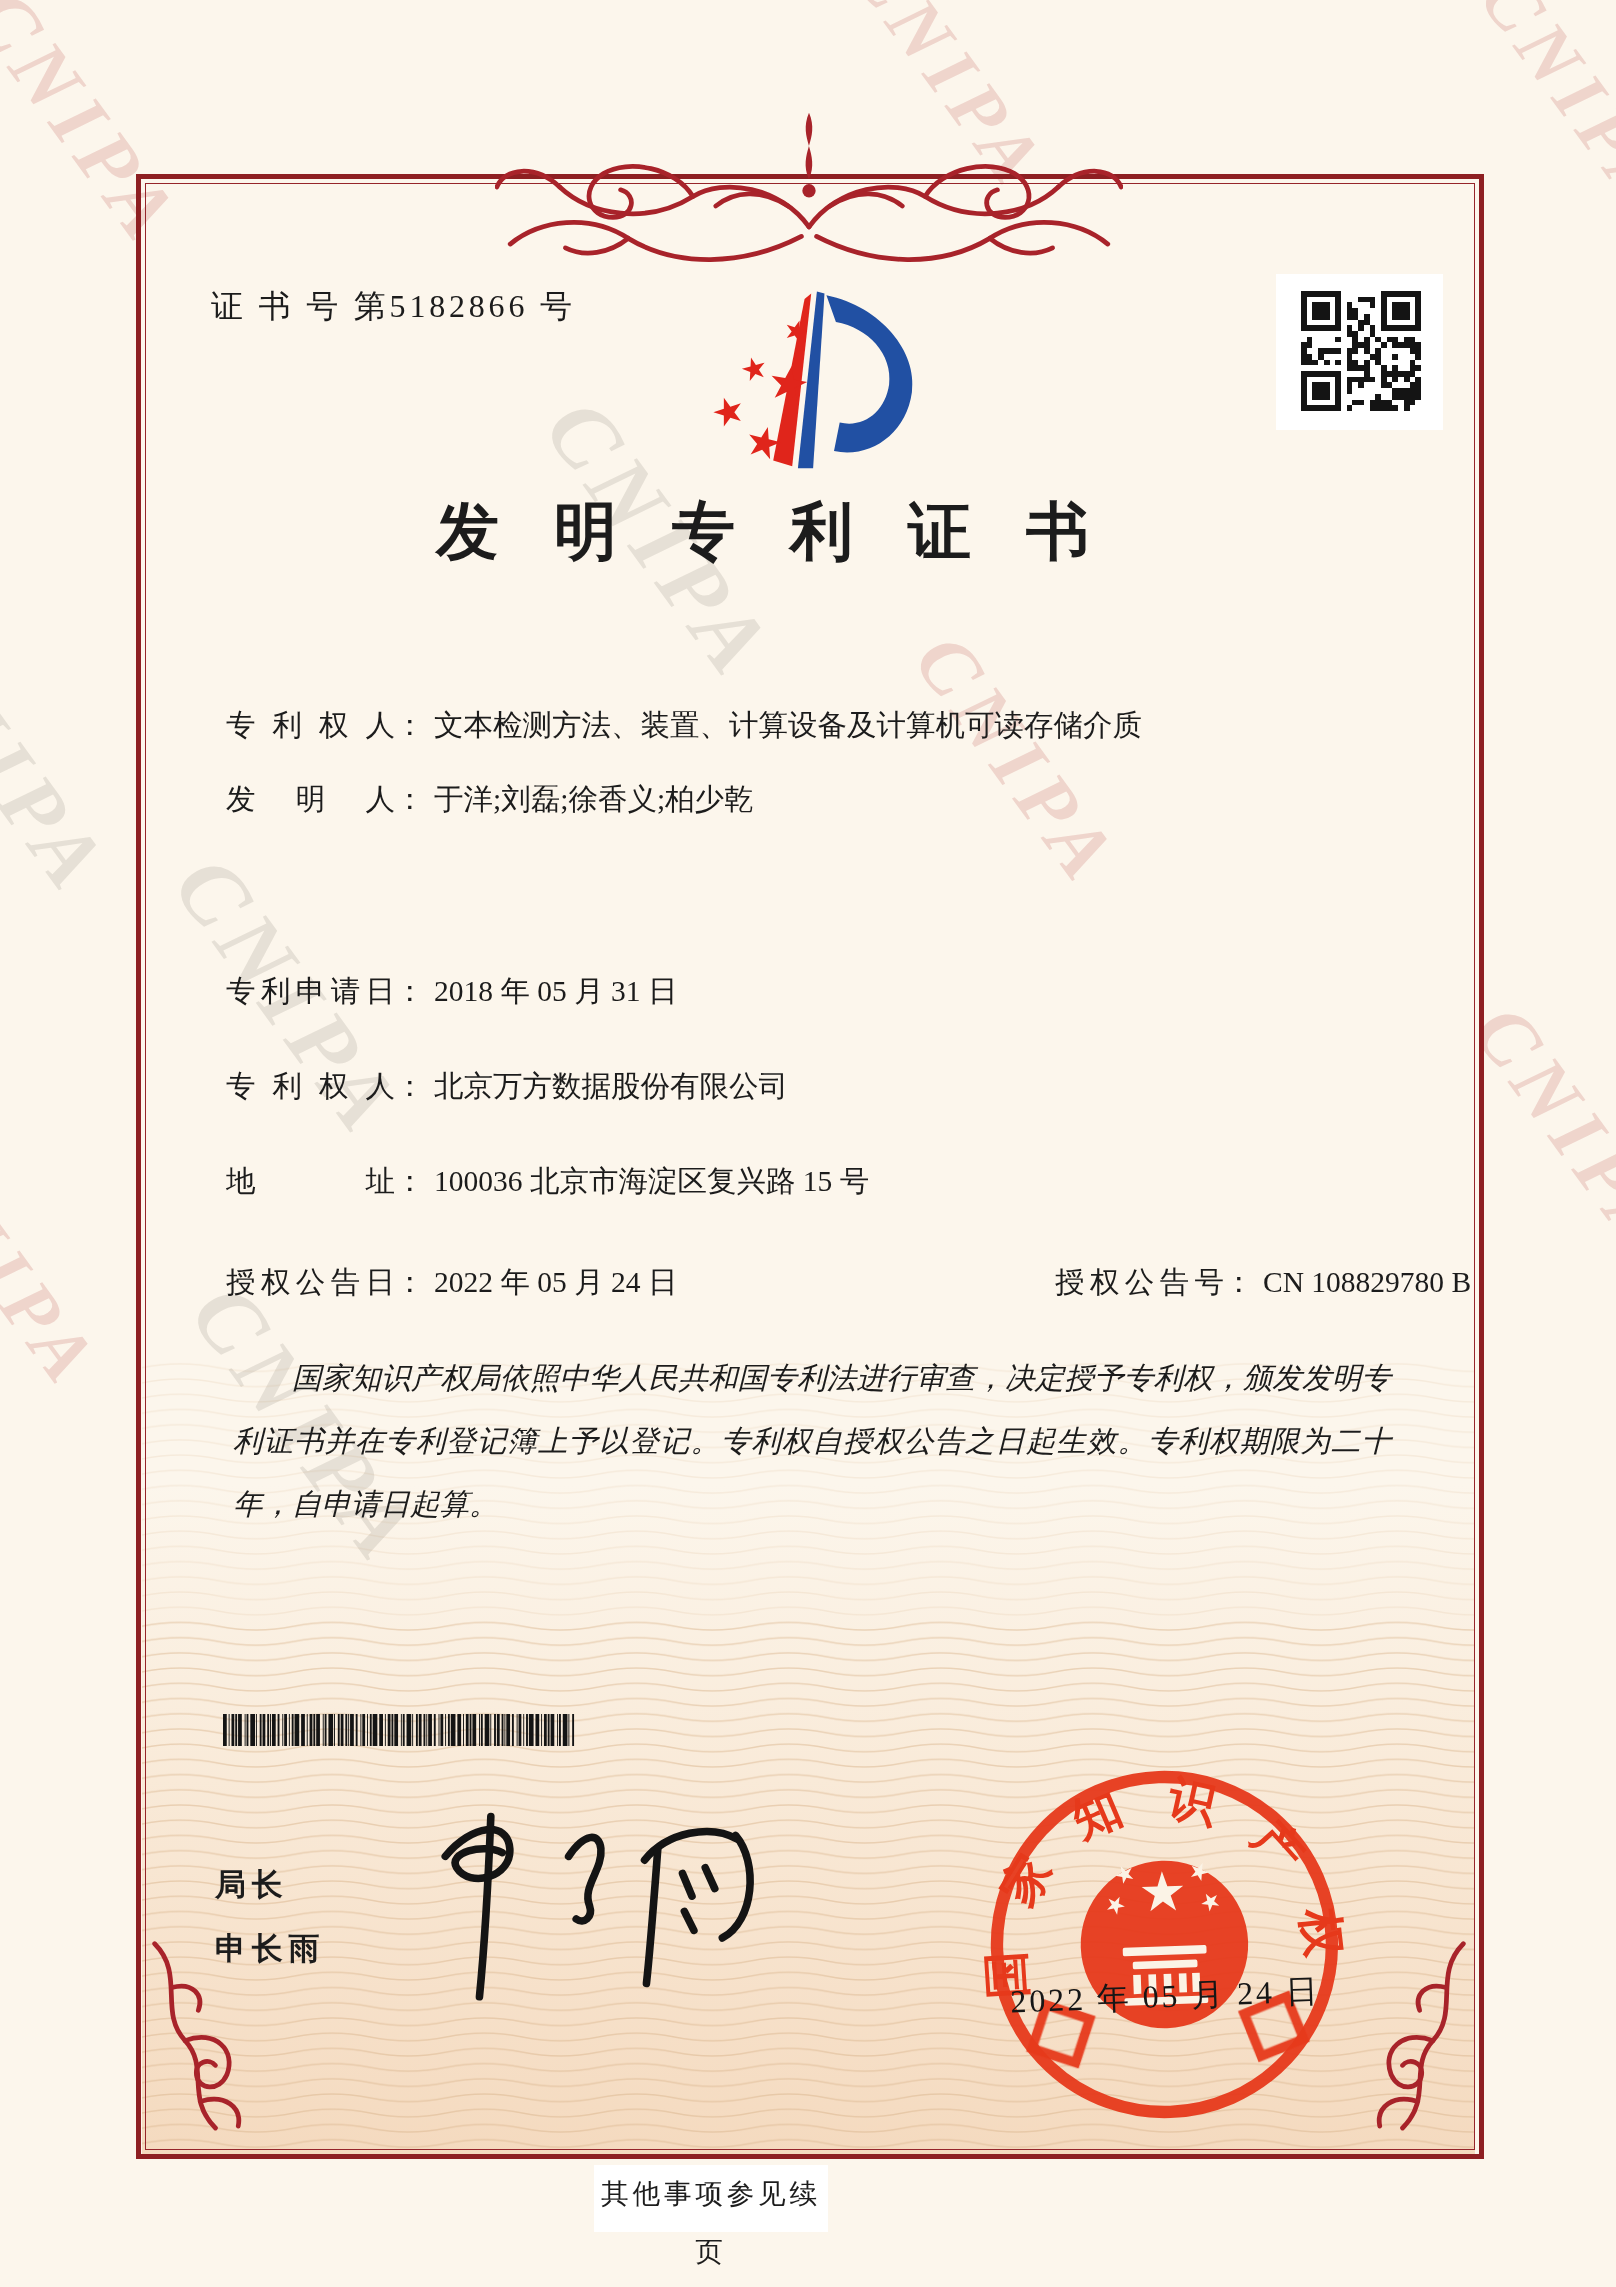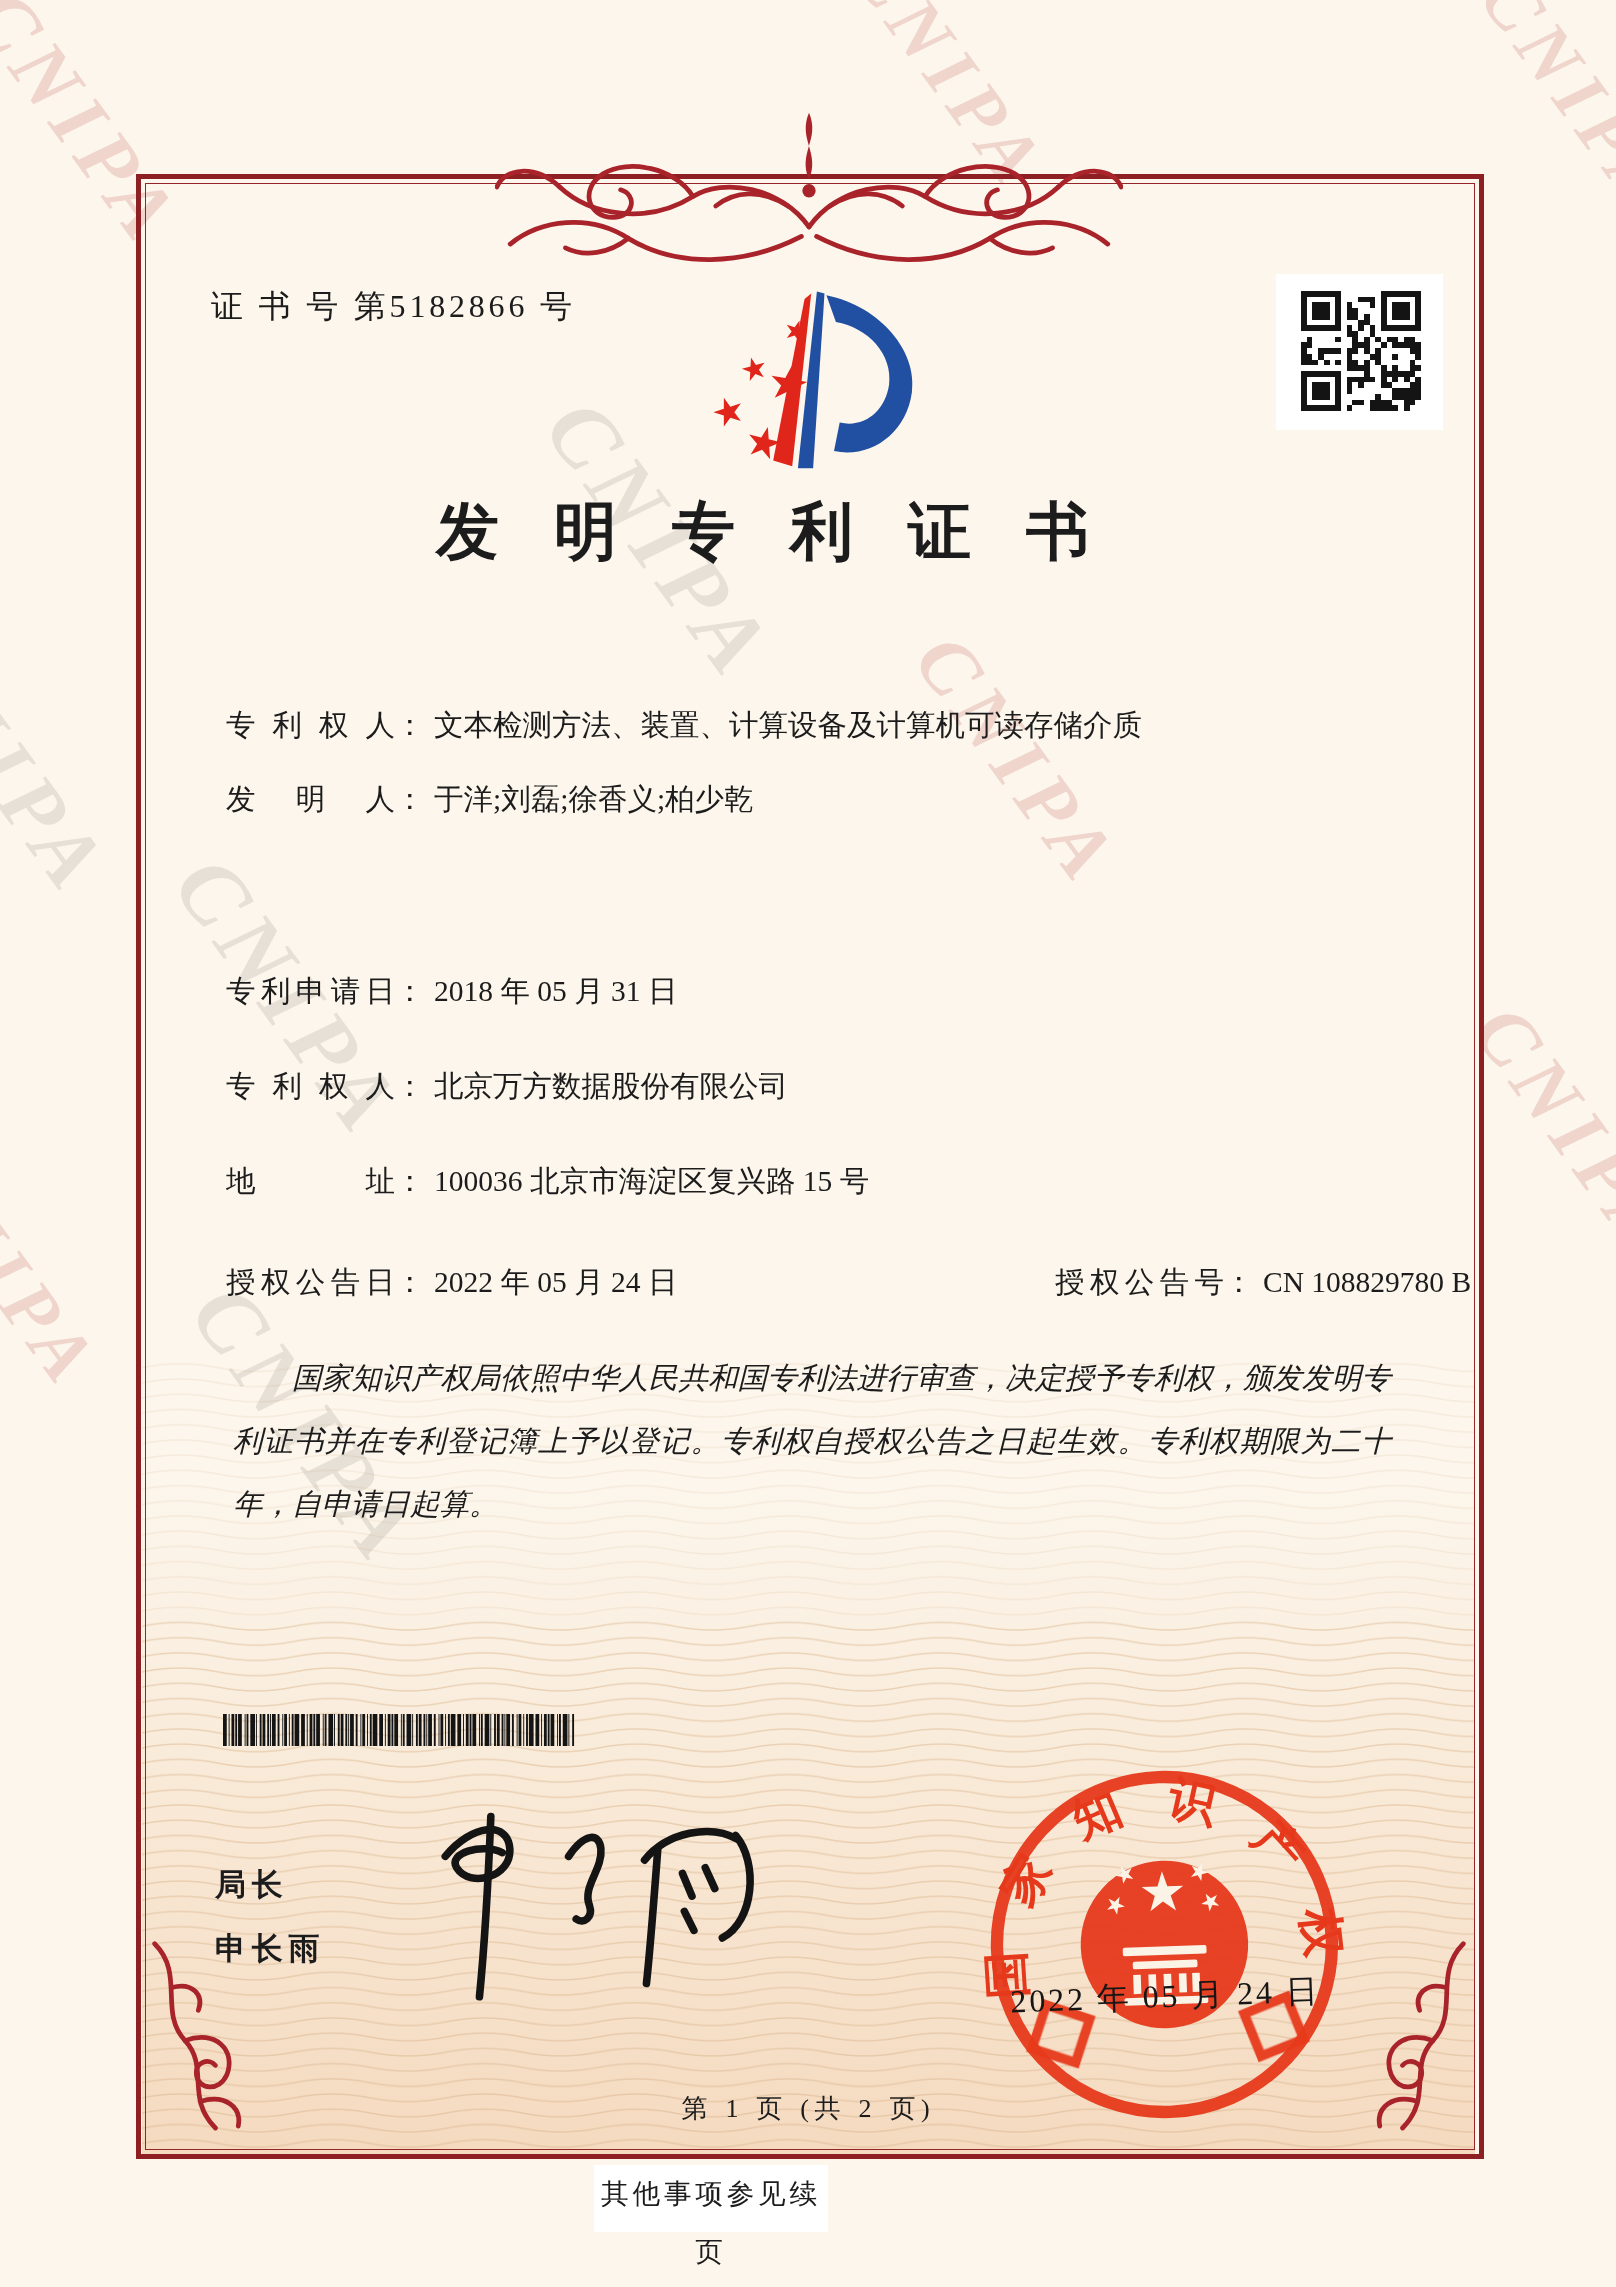--- a/index.html
+++ b/index.html
@@ -354,18 +354,17 @@
           <rect x="152" y="251" width="88" height="8" rx="2"></rect>
         </g>
         <g fill="none" stroke="#e6391b" stroke-width="10" opacity="0.95">
           <rect x="-24" y="-24" width="48" height="48" transform="translate(84,286) rotate(20)"></rect>
           <rect x="-24" y="-24" width="48" height="48" transform="translate(308,286) rotate(-20)"></rect>
         </g>
       </svg>
     </div>
     <div class="sealdate">2022 年 05 月 24 日</div>
 
-    <div class="pagefoot">第 1 页 (共 2 页)</div>
     <div class="notebox">其他事项参见续页</div>
 
   </div>
 </div>
 
 
 </body></html>

